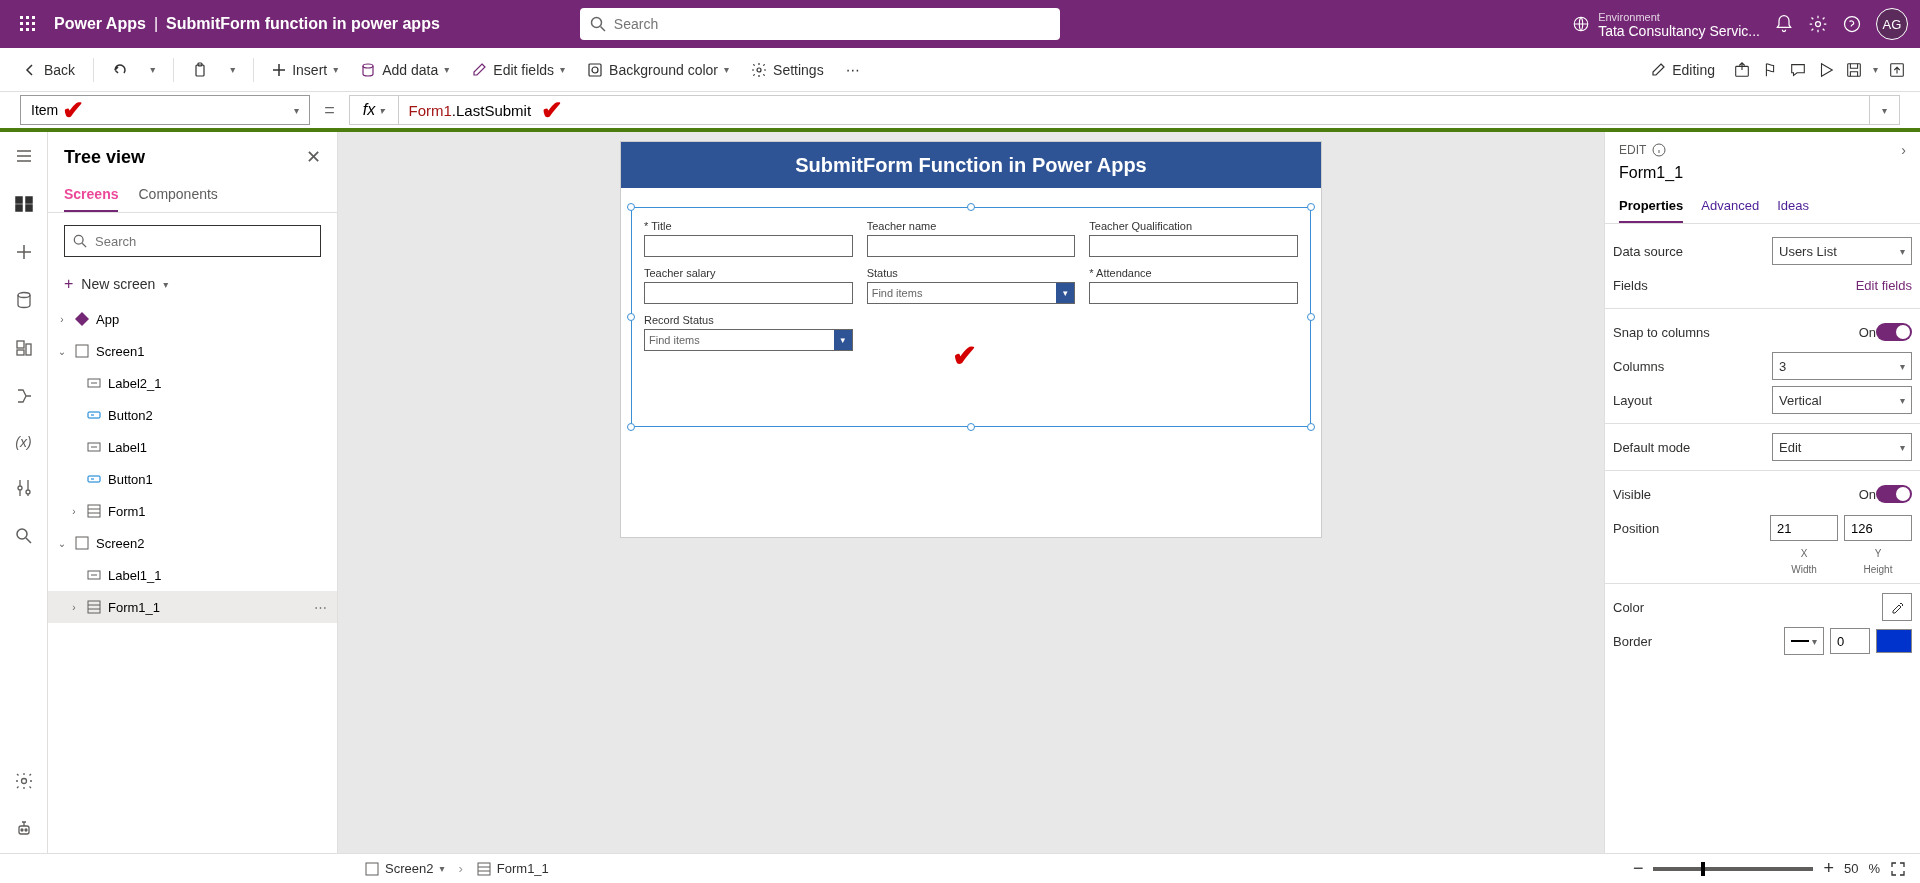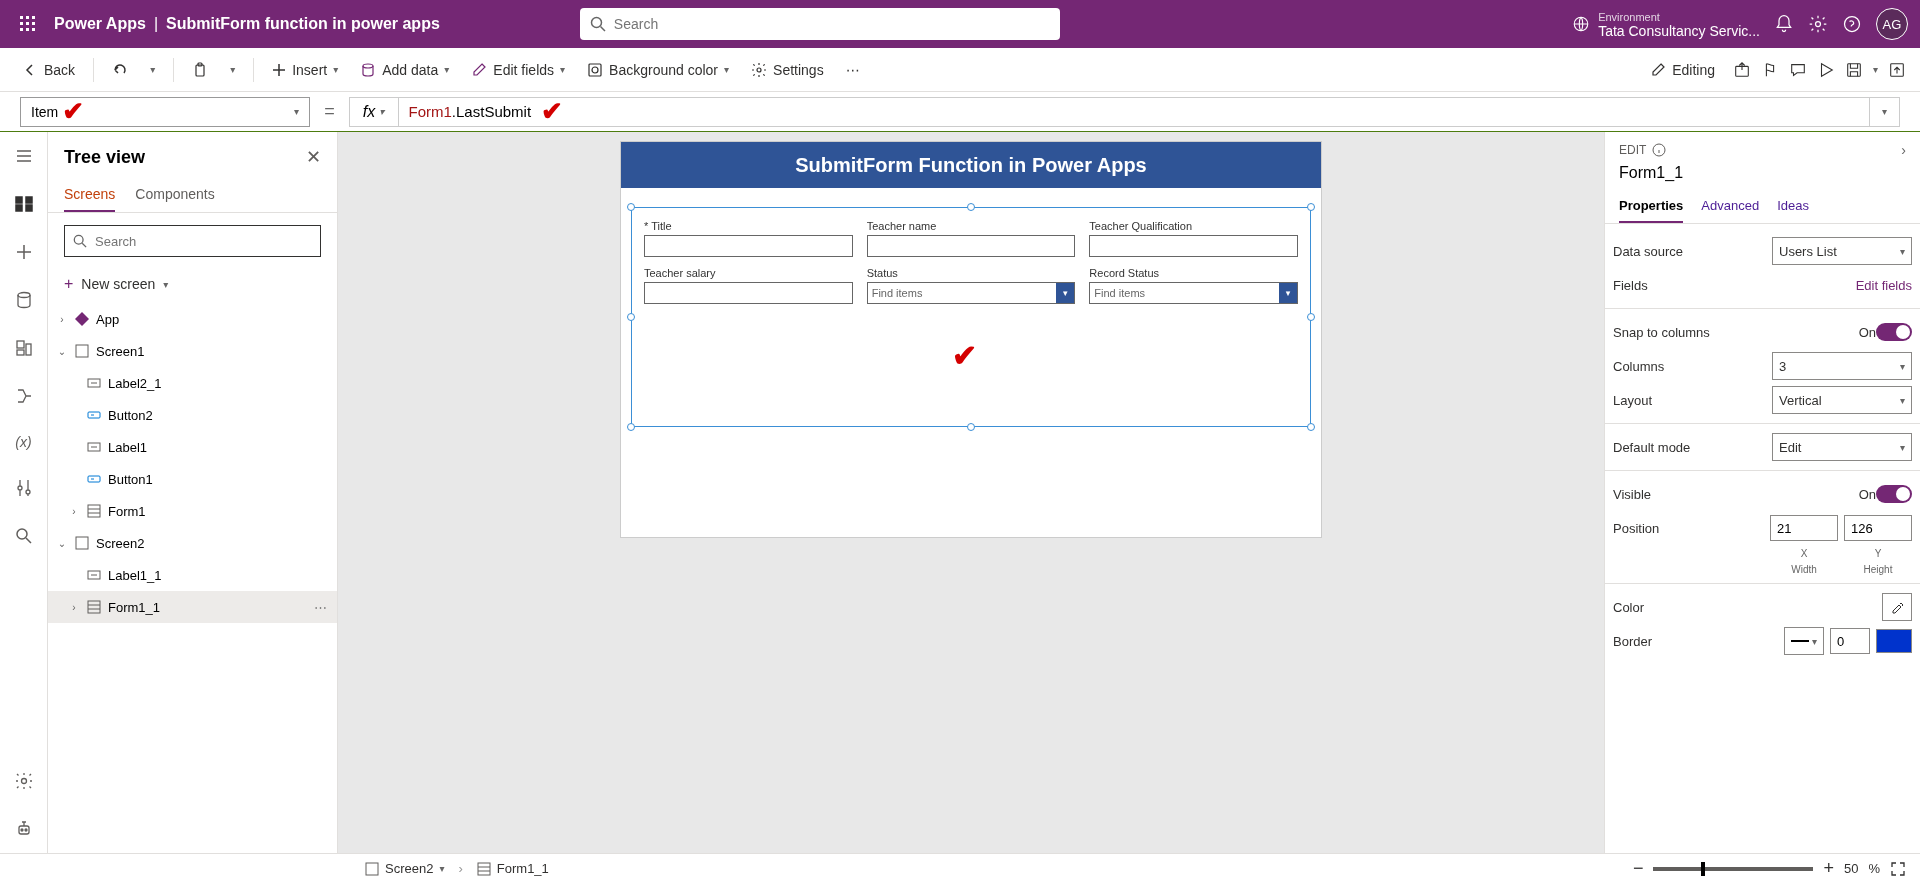--- a/index.html
+++ b/index.html
@@ -20,42 +20,42 @@
 .avatar { width: 32px; height: 32px; border-radius: 50%; background: #5b2b5b; border: 1px solid #fff; display: flex; align-items: center; justify-content: center; font-size: 13px; }
 
 
 .cmd-bar { height: 44px; border-bottom: 1px solid #e1dfdd; display: flex; align-items: center; padding: 0 14px; gap: 6px; }
 .cmd-btn { display: flex; align-items: center; gap: 6px; height: 32px; padding: 0 8px; font-size: 14px; color: #323130; cursor: pointer; border-radius: 2px; }
 .cmd-sep { width: 1px; height: 24px; background: #e1dfdd; margin: 0 4px; }
 .cmd-right { margin-left: auto; display: flex; align-items: center; gap: 10px; }
 .chev { font-size: 10px; color: #666; }
 
 
-.formula-bar { height: 40px; border-bottom: 1px solid #4d7c0f; display:flex; align-items:center; padding: 0 20px; gap: 14px;}
+.formula-bar { height: 40px; border-bottom: 4px solid #4d7c0f; display:flex; align-items:center; padding: 0 20px; gap: 14px;}
 .prop-select { width:290px; height:30px; border:1px solid #999; display:flex; align-items:center; padding:0 10px; font-size:14px; position:relative; justify-content: space-between;}
 .eq { font-size:18px; font-style: italic; color:#666;}
 .fx-box { width:50px; height:30px; border:1px solid #ccc; display:flex; align-items:center; justify-content:center; font-style:italic; font-size:16px; gap:4px;}
 .formula-input { flex:1; height:30px; border:1px solid #ccc; border-left:none; display:flex; align-items:center; padding:0 10px; font-family: Consolas, monospace; font-size:15px; position: relative;}
 .formula-input .obj { color:#a31515;}
 .formula-expand { width:30px; height:30px; border:1px solid #ccc; border-left:none; display:flex;align-items:center;justify-content:center;}
 .red-check { color:#d40000; font-size:26px; margin-left:4px; font-weight:bold;}
 
 
 .main { display:flex; height: calc(883px - 48px - 44px - 40px - 30px); }
 .left-rail { width:48px; border-right:1px solid #e1dfdd; display:flex; flex-direction:column; align-items:center; padding-top:14px; gap:28px;}
 .left-rail .rail-icon { width:20px; height:20px; cursor:pointer; color:#605e5c;}
 .left-rail-bottom { margin-top:auto; margin-bottom:14px; display:flex; flex-direction:column; gap:28px;}
 
 
 .tree-panel { width:290px; border-right:1px solid #e1dfdd; display:flex; flex-direction:column;}
 .tree-header { display:flex; align-items:center; justify-content:space-between; padding:14px 16px 10px 16px;}
 .tree-header h2 { font-size:18px; font-weight:600;}
 .tree-tabs { display:flex; gap:20px; padding:0 16px; border-bottom:1px solid #e1dfdd;}
 .tree-tab { padding:8px 0; font-size:14px; color:#605e5c; cursor:pointer; border-bottom:2px solid transparent;}
-.tree-tab.active { color:#c2410c; border-bottom-color:#742774; font-weight:400;}
+.tree-tab.active { color:#ec4899; border-bottom-color:#742774; font-weight:700;}
 .tree-search { margin:12px 16px; height:32px; border:1px solid #323130; display:flex; align-items:center; padding:0 8px; gap:8px;}
 .tree-search input { border:none; outline:none; font-size:13px; flex:1;}
 .new-screen { padding:6px 16px; display:flex; align-items:center; gap:8px; font-size:14px; color:#323130; cursor:pointer;}
 .tree-list { flex:1; overflow:auto; padding-top:4px;}
 .tree-item { display:flex; align-items:center; height:32px; padding:0 8px; font-size:13px; gap:6px; cursor:pointer; position:relative;}
 .tree-item.selected { background:#edebe9;}
 .tree-toggle { width:12px; font-size:10px; color:#666; text-align:center;}
 .tree-icon { width:16px; height:16px; display:flex; align-items:center; justify-content:center;}
 .tree-dots { margin-left:auto; color:#666; letter-spacing:2px;}
 .ind1 { padding-left:20px;}
@@ -494,20 +494,24 @@
             <input type="text" style="">
           </div>
           <div class="form-field">
             <label>Status</label>
             <div class="combo">
               <span style="color:#666;">Find items</span>
               <div class="combo-arrow">▾</div>
             </div>
           </div>
           <div class="form-field">
+            <label class="req">Attendance</label>
+            <input type="text" style="">
+          </div>
+          <div class="form-field">
             <label>Record Status</label>
             <div class="combo">
               <span style="color:#666;">Find items</span>
               <div class="combo-arrow">▾</div>
             </div>
           </div>
         </div>
         <span class="canvas-check" style="left:320px; top:130px;">✔</span>
       </div>
     </div>

